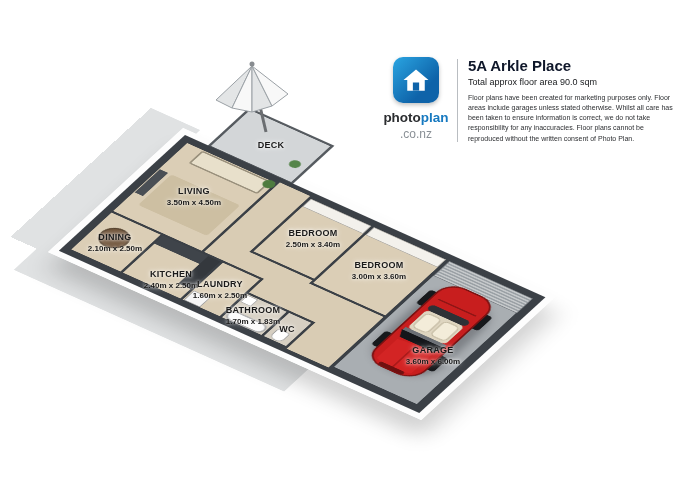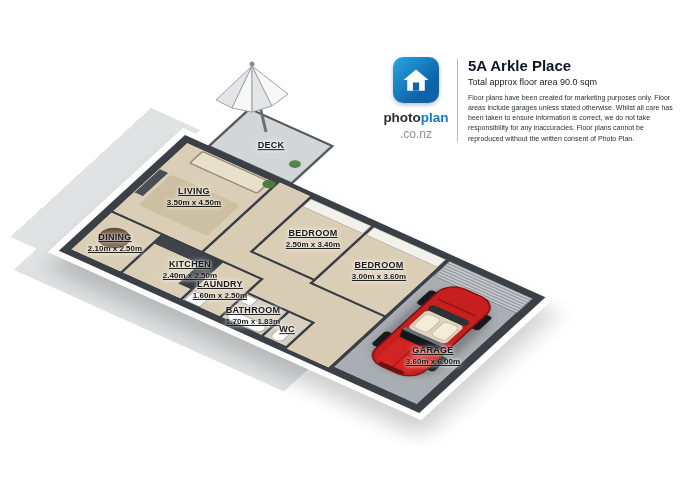--- a/index.html
+++ b/index.html
@@ -22,21 +22,21 @@
   .room.grayfloor{background:#d6cfc2;}
   .room.garage{background:#a9aeb2;border-width:4px;}
   .f{position:absolute;}
   .garage-door{background:repeating-linear-gradient(to bottom,#c6c9cb 0 2px,#9aa0a5 2px 4px);
         border:1px solid #7d8287;}
   .car-shadow{background:rgba(15,15,20,0.28);border-radius:36px;filter:blur(5px);}
 
   
   .room-label{position:absolute;transform:translate(-50%,-50%);text-align:center;color:#1a1a1a;
         text-shadow:0 0 3px rgba(255,255,255,0.95),0 0 6px rgba(255,255,255,0.8);line-height:1.3;
-        white-space:nowrap;pointer-events:none;text-decoration:underline;}
+        white-space:nowrap;pointer-events:none;}
   .rl-name{font-size:9px;font-weight:bold;letter-spacing:0.3px;}
   .rl-dims{font-size:8px;font-weight:bold;}
 
   
   .header{position:absolute;left:383px;top:57px;display:flex;align-items:stretch;}
   .logo-col{width:66px;text-align:center;flex:0 0 auto;}
   .logo-icon{width:46px;height:46px;margin:0 auto;border-radius:10px;
         background:linear-gradient(135deg,#2aa5e2 0%,#0e63a9 70%);
         display:flex;align-items:center;justify-content:center;
         box-shadow:0 2px 4px rgba(0,0,0,0.25);}
@@ -126,21 +126,21 @@
     <div class="rl-dims"></div>
   </div>
   <div class="room-label" style="left:194px;top:197px;">
     <div class="rl-name">LIVING</div>
     <div class="rl-dims">3.50m x 4.50m</div>
   </div>
   <div class="room-label" style="left:115px;top:243px;">
     <div class="rl-name">DINING</div>
     <div class="rl-dims">2.10m x 2.50m</div>
   </div>
-  <div class="room-label" style="left:171px;top:270px;margin-left:19px;">
+  <div class="room-label" style="left:171px;top:280px;">
     <div class="rl-name">KITCHEN</div>
     <div class="rl-dims">2.40m x 2.50m</div>
   </div>
   <div class="room-label" style="left:313px;top:239px;">
     <div class="rl-name">BEDROOM</div>
     <div class="rl-dims">2.50m x 3.40m</div>
   </div>
   <div class="room-label" style="left:379px;top:271px;">
     <div class="rl-name">BEDROOM</div>
     <div class="rl-dims">3.00m x 3.60m</div>

